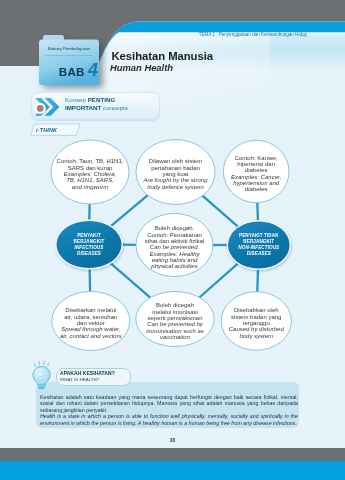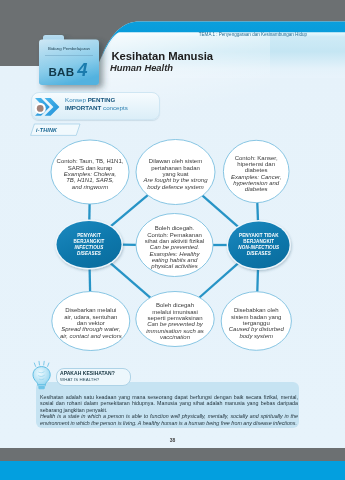--- a/index.html
+++ b/index.html
@@ -13,21 +13,21 @@
   .blue-bottom{position:absolute;left:0;top:461px;width:345px;height:19px;background:#039fdf;}
   
   .pagebg{position:absolute;left:0;top:0;}
   .diagram{position:absolute;left:0;top:0;}
   
   .tab{position:absolute;left:36px;top:34px;width:82px;height:66px;}
   .tab-label{position:absolute;left:3px;top:12.4px;width:60px;text-align:center;
      font-size:4.3px;color:#1b3c4d;letter-spacing:.05px;}
   .tab-rule{position:absolute;left:9px;top:21px;width:48px;height:1px;
      background:rgba(110,160,190,.5);}
-  .tab-bab{position:absolute;left:2px;top:28px;width:60px;text-align:center;
+  .tab-bab{position:absolute;left:2px;top:28px;width:60px;text-align:right;
      font-weight:bold;font-size:11.6px;color:#11394b;letter-spacing:.25px;line-height:16px;}
   .tab-bab .num{font-size:18.5px;font-style:italic;color:#1a7bad;font-weight:bold;
      padding-left:3px;letter-spacing:0;}
   
   .h-my{position:absolute;left:111.5px;top:49.5px;font-size:11.3px;font-weight:bold;color:#1d1d1d;letter-spacing:-.05px;}
   .h-en{position:absolute;left:110px;top:62.3px;font-size:9.4px;font-style:italic;color:#2a2a2a;font-weight:bold;}
   .theme{position:absolute;left:0;top:32.4px;width:307px;text-align:right;
      font-size:4.55px;color:#2c6f93;letter-spacing:0;}
   
   .cbanner{position:absolute;left:31px;top:92px;width:127px;height:26px;

